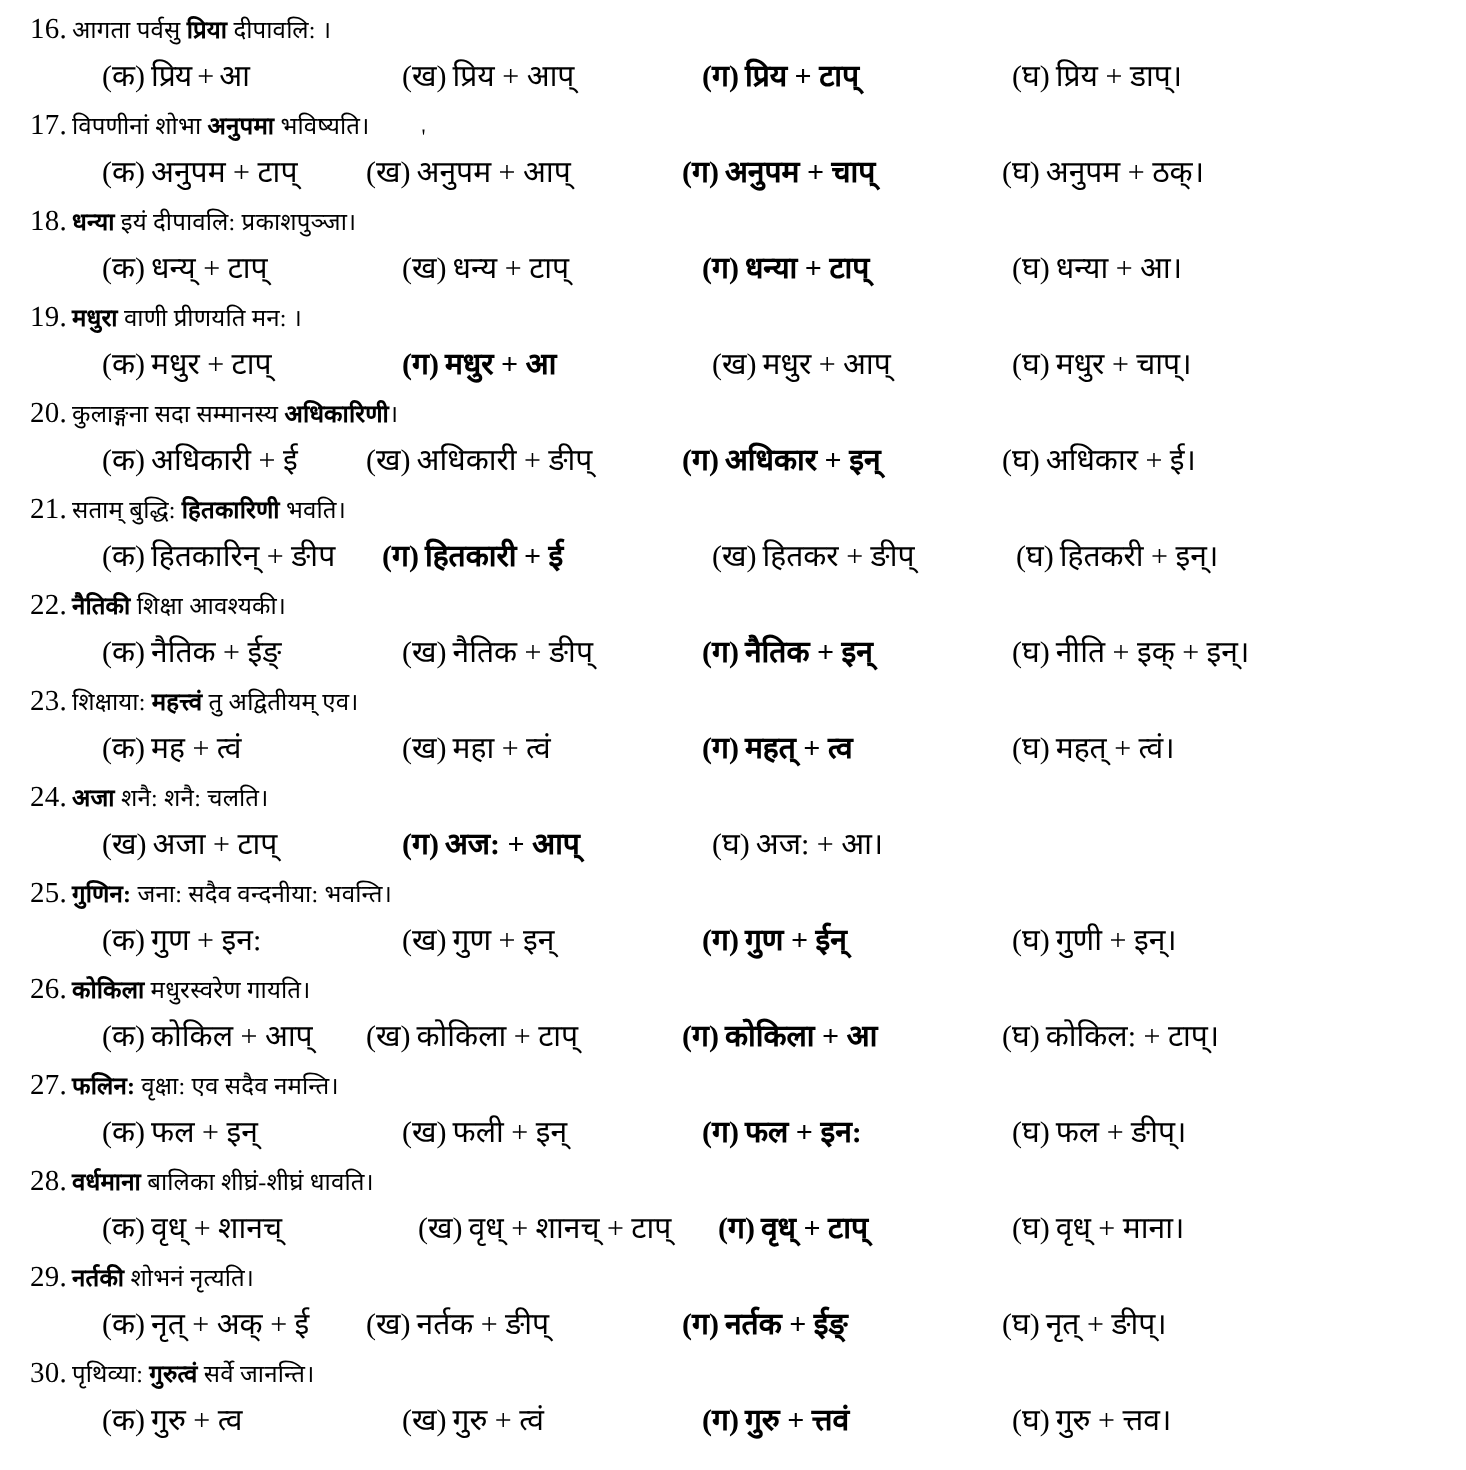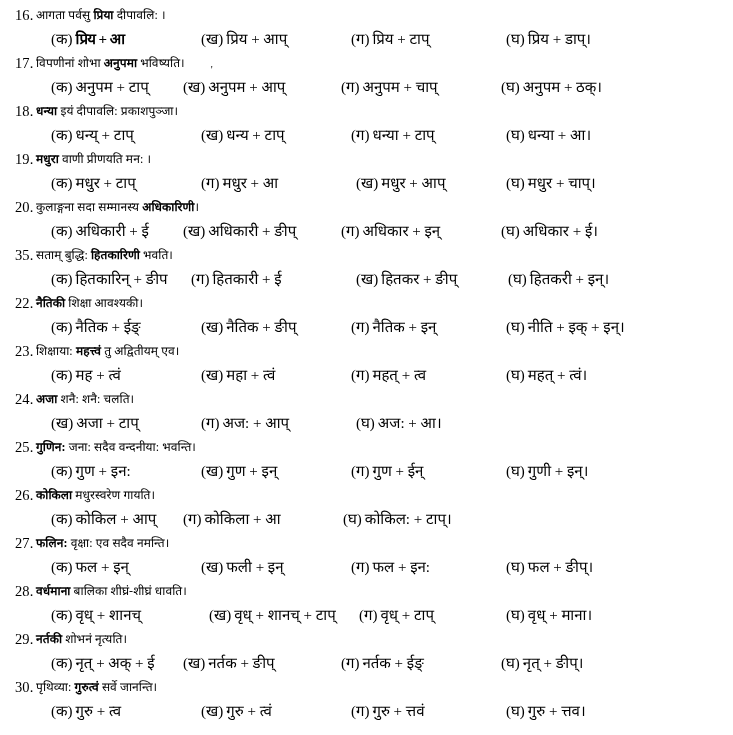--- a/index.html
+++ b/index.html
@@ -82,39 +82,39 @@
   }
 
   .opt .marker {
     display: inline-block;
     margin-right: 3px;
   }
 
   
   .opt.c1 { width: 150px; min-width: 150px; }
   .opt.c2 { width: 150px; min-width: 150px; }
-  .opt.c3 { width: 155px; min-width: 155px; }
+  .opt.c3 { width: 155px; min-width: 155px; font-weight: bold; }
   .opt.c4 { width: auto; }
 
   
   .optrow.tight .opt.c1 { width: 132px; min-width: 132px; }
   .optrow.tight .opt.c2 { width: 158px; min-width: 158px; }
   .optrow.tight .opt.c3 { width: 160px; min-width: 160px; }
 
   .optrow.tight2 .opt.c1 { width: 140px; min-width: 140px; }
   .optrow.tight2 .opt.c2 { width: 152px; min-width: 152px; }
   .optrow.tight2 .opt.c3 { width: 165px; min-width: 165px; }
 
   .optrow.wide1 .opt.c1 { width: 158px; min-width: 158px; }
   .optrow.wide1 .opt.c2 { width: 150px; min-width: 150px; }
   .optrow.wide1 .opt.c3 { width: 147px; min-width: 147px; }
 
   
   .smudge {
-    font-weight: bold;
+    font-weight: normal;
     letter-spacing: -0.6px;
     margin-top: 32px;
   }
 
   .stray-mark {
     position: absolute;
     color: #000;
     font-size: 11px;
     line-height: 1;
   }
@@ -185,21 +185,21 @@
     <div class="optrow tight">
       <span class="opt c1"><span class="marker">(क)</span><span>अधिकारी + ई</span></span>
       <span class="opt c2"><span class="marker">(ख)</span><span>अधिकारी + ङीप्</span></span>
       <span class="opt c3"><span class="marker">(ग)</span><span>अधिकार + इन्</span></span>
       <span class="opt c4"><span class="marker">(घ)</span><span>अधिकार + ई।</span></span>
     </div>
   </div>
 
   <div class="qblock">
     <div class="qline">
-      <span class="qnum">35.</span>
+      <span class="qnum">21.</span>
       <span class="qtext"><span>सताम् बुद्धि: </span><span class="bold">हितकारिणी</span><span> भवति।</span></span>
     </div>
     <div class="optrow tight2">
       <span class="opt c1"><span class="marker">(क)</span><span>हितकारिन् + ङीप</span></span>
       <span class="opt c3"><span class="marker">(ग)</span><span>हितकारी + ई</span></span>
       <span class="opt c2"><span class="marker">(ख)</span><span>हितकर + ङीप्</span></span>
       <span class="opt c4"><span class="marker">(घ)</span><span>हितकरी + इन्।</span></span>
     </div>
   </div>
 
@@ -254,20 +254,21 @@
     </div>
   </div>
 
   <div class="qblock">
     <div class="qline">
       <span class="qnum">26.</span>
       <span class="qtext"><span></span><span class="bold">कोकिला</span><span> मधुरस्वरेण गायति।</span></span>
     </div>
     <div class="optrow tight">
       <span class="opt c1"><span class="marker">(क)</span><span>कोकिल + आप्</span></span>
+      <span class="opt c2"><span class="marker">(ख)</span><span>कोकिला + टाप्</span></span>
       <span class="opt c3"><span class="marker">(ग)</span><span>कोकिला + आ</span></span>
       <span class="opt c4"><span class="marker">(घ)</span><span>कोकिल: + टाप्।</span></span>
     </div>
   </div>
 
   <div class="qblock">
     <div class="qline">
       <span class="qnum">27.</span>
       <span class="qtext"><span></span><span class="bold">फलिन:</span><span> वृक्षा: एव सदैव नमन्ति।</span></span>
     </div>

